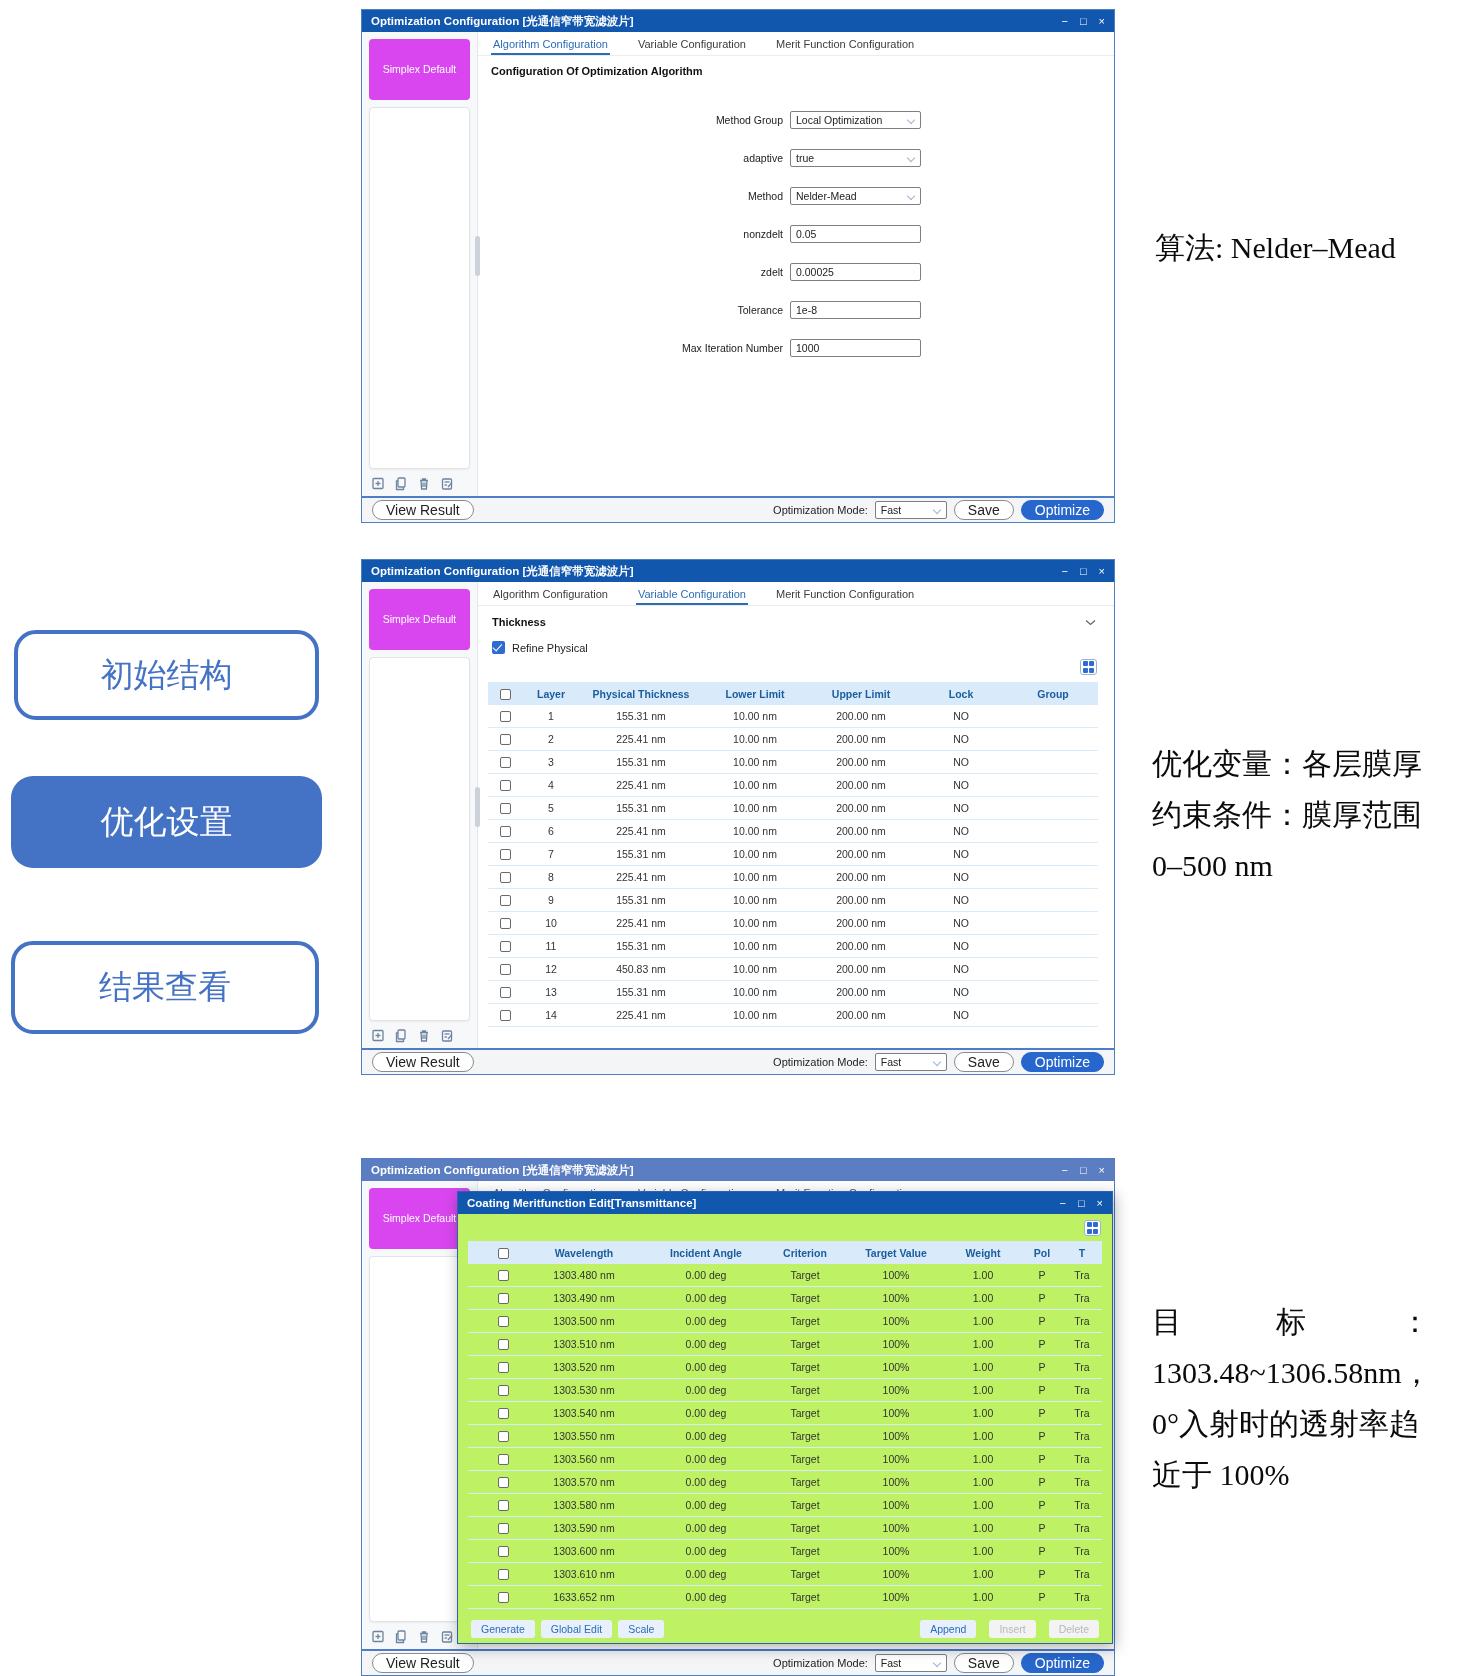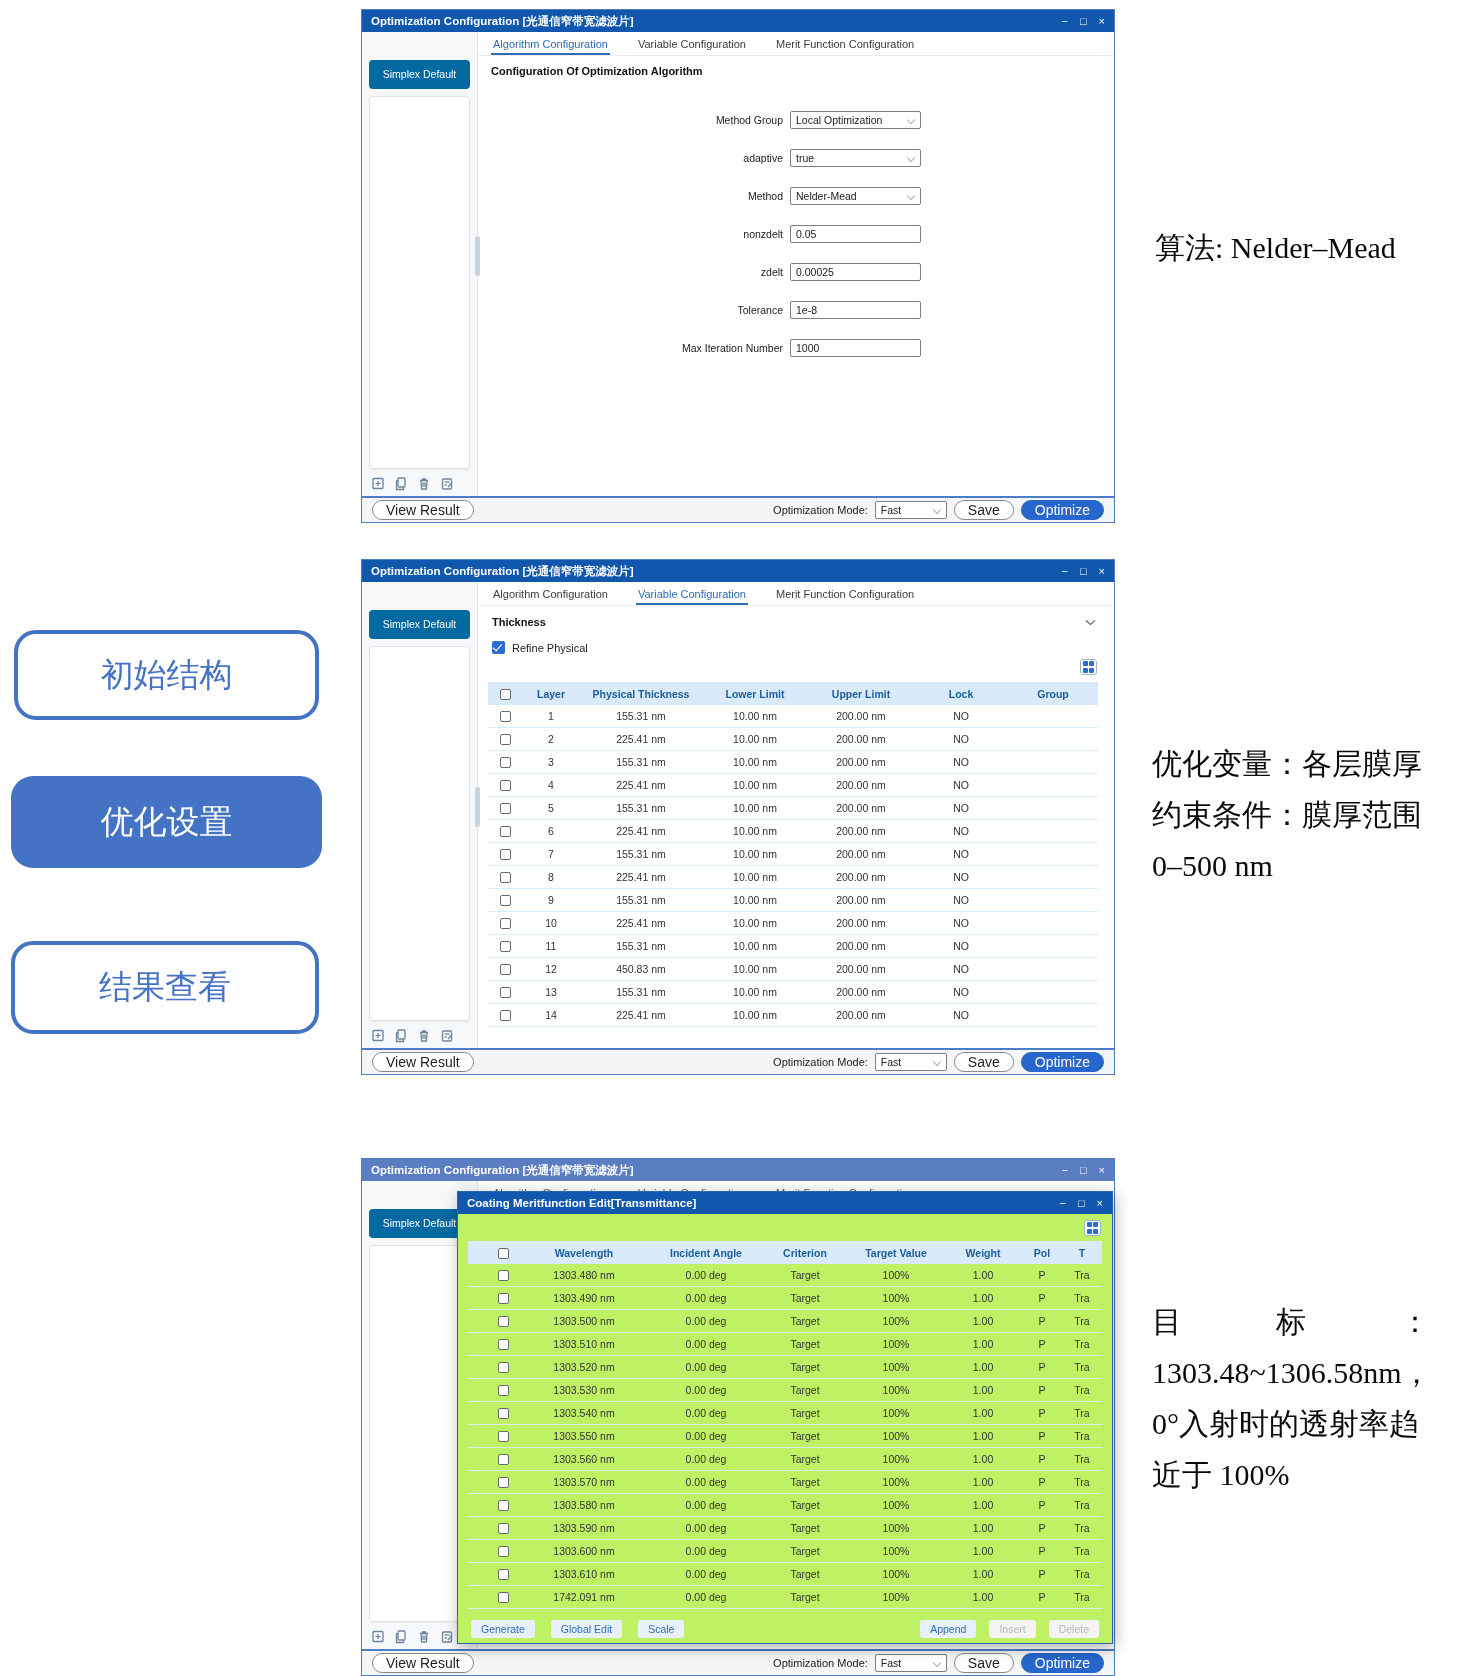--- a/index.html
+++ b/index.html
@@ -11,22 +11,22 @@
             border:1px solid #4f7dbe; display:flex; flex-direction:column; }
   .titlebar { height:22px; background:#1157ae; color:#fff; display:flex; align-items:center;
               padding:0 9px; font-size:11.5px; font-weight:bold; flex:none; }
   .titlebar.inactive { background:#5b7ec2; }
   .win-controls { margin-left:auto; display:flex; gap:12px; font-weight:normal; font-size:11px; align-items:center; }
   .win-controls span { cursor:default; line-height:1; }
   .win-body { flex:1; display:flex; min-height:0; background:#fff; position:relative; }
 
   .sidebar { width:116px; background:#f7f8fa; border-right:1px solid #e3e6ea; display:flex;
              flex-direction:column; padding:7px 7px 3px; flex:none; }
-  .preset-btn { background:#0369a1; color:#fff; font-size:10.5px; text-align:center;
-                padding:8px 2px; border-radius:4px; line-height:1.2;margin-top:21px; }
+  .preset-btn { background:#d946ef; color:#fff; font-size:10.5px; text-align:center;
+                padding:24px 2px; border-radius:4px; line-height:1.2; }
   .preset-list { flex:1; background:#fff; border:1px solid #e0e3e8; border-radius:4px; margin-top:7px;
                  box-shadow:0 1px 2px rgba(0,0,0,.05); }
   .sidebar-icons { display:flex; gap:9px; padding:7px 2px 2px; }
   .sidebar-icons svg { width:14px; height:15px; display:block; }
 
   .main { flex:1; display:flex; flex-direction:column; min-width:0; position:relative; }
   .splitter { position:absolute; left:-3px; top:44%; width:5px; height:40px; background:#ccd2d9; border-radius:3px; }
   .tabs { display:flex; gap:26px; padding-left:13px; height:24px; align-items:stretch;
           font-size:11px; color:#3c3c3c; border-bottom:1px solid #ececec; flex:none; }
   .tab { display:flex; align-items:center; padding:0 2px; }
@@ -77,21 +77,21 @@
   .thick-table { margin:7px 16px 0 10px; }
 
   
   .dialog { position:absolute; left:457px; top:1191px; width:656px; height:453px; background:#bef264;
             border:1px solid #2c62b4; box-shadow:2px 4px 14px rgba(0,0,0,.30); display:flex;
             flex-direction:column; z-index:5; }
   .dlg-toolbar { display:flex; justify-content:flex-end; padding:6px 11px 2px; }
   .dlg-table { margin:3px 10px 0; }
   .hscroll { margin:4px 12px 0; height:7px; background:#f1f1f1; border-radius:4px; }
   .hscroll .thumb { width:86%; height:100%; background:#c7cbd1; border-radius:4px; }
-  .dlg-buttons { display:flex; gap:16px; padding:7px 13px; align-items:center; }
+  .dlg-buttons { display:flex; gap:6px; padding:7px 13px; align-items:center; }
   .chip { background:#e8f1fb; color:#2b6cb8; padding:3px 10px; border-radius:3px; font-size:10.5px; }
   .chip.disabled { background:#f3f3f3; color:#b8b8b8; }
   .bb-right-group { margin-left:auto; display:flex; gap:13px; }
 
   
   .frag { position:absolute; }
   .frag-header { font-size:10.5px; font-weight:bold; color:#1a5c9e; }
   .frag-pill { border:1px solid #8a8a8a; border-radius:10px; background:#fff; font-size:10.5px;
                padding:1px 10px; white-space:nowrap; }
 
@@ -670,21 +670,21 @@
             <div class="cell">1303.610 nm</div>
             <div class="cell">0.00 deg</div>
             <div class="cell">Target</div>
             <div class="cell">100%</div>
             <div class="cell">1.00</div>
             <div class="cell">P</div>
             <div class="cell">Tra</div>
           </div>
           <div class="trow cols-mf">
             <div class="cell"><span class="cbox"></span></div>
-            <div class="cell">1742.091 nm</div>
+            <div class="cell">1633.652 nm</div>
             <div class="cell">0.00 deg</div>
             <div class="cell">Target</div>
             <div class="cell">100%</div>
             <div class="cell">1.00</div>
             <div class="cell">P</div>
             <div class="cell">Tra</div>
           </div>
         </div>
     </div>
     <div class="hscroll">

